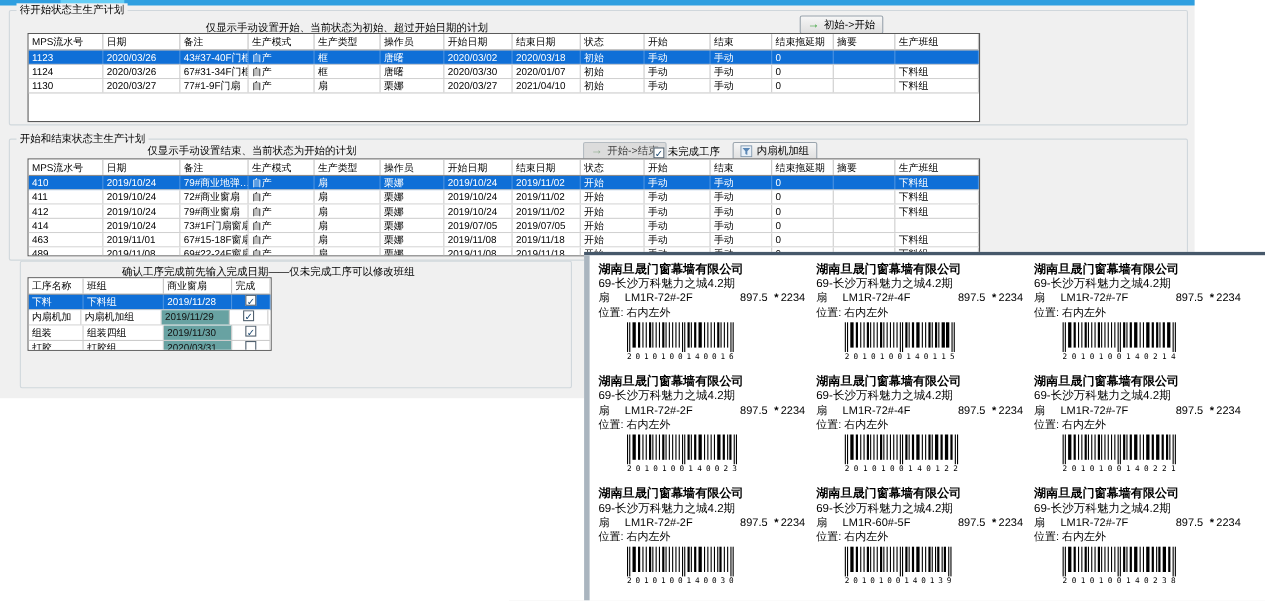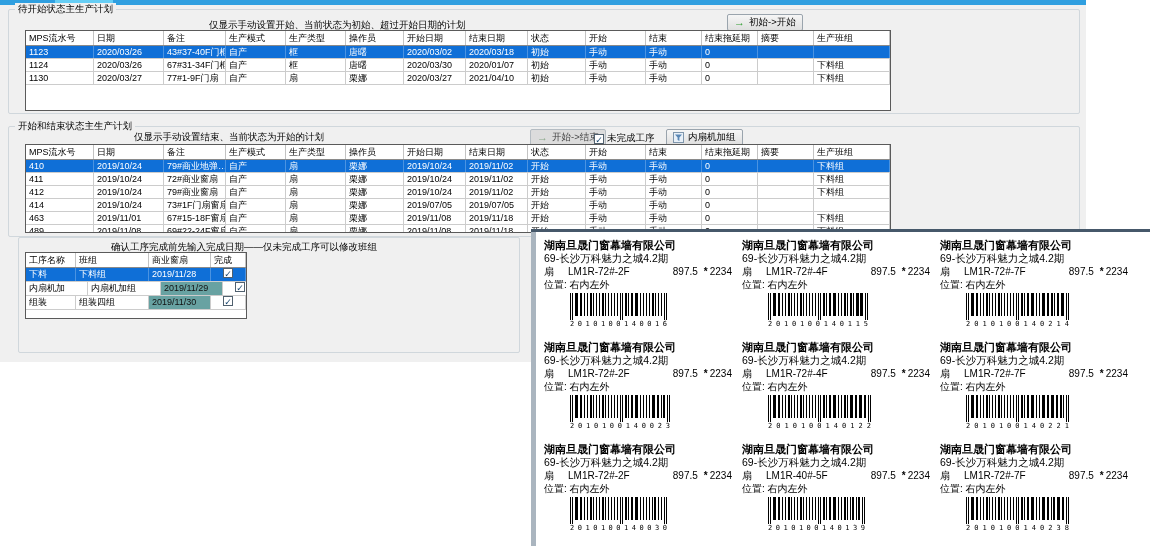--- a/index.html
+++ b/index.html
@@ -66,21 +66,21 @@
 </head>
 <body>
 
 <div class="app-bg"></div>
 <div class="top-bar">
   <div class="top-bar-tab"></div>
 </div>
 
 <div class="groupbox" style="left:8px;top:9px;width:1070px;height:103px;">
   <span class="gb-label">待开始状态主生产计划</span>
-  <div class="note" style="left:178px;top:9px;margin-left:22px;">仅显示手动设置开始、当前状态为初始、超过开始日期的计划</div>
+  <div class="note" style="left:178px;top:9px;">仅显示手动设置开始、当前状态为初始、超过开始日期的计划</div>
   <button class="btn" style="left:718px;top:4px;">
     <span class="arrow" style="color:#2e9e2e;">→</span>
     <span>初始-&gt;开始</span>
   </button>
   <div class="grid" id="grid-pending" style="left:16px;top:20px;width:866px;height:81px;">
       <div class="grid-head">
         <div class="cell" style="width: 68px;">MPS流水号</div>
         <div class="cell" style="width: 70px;">日期</div>
         <div class="cell" style="width: 62px;">备注</div>
         <div class="cell" style="width: 60px;">生产模式</div>
@@ -289,30 +289,36 @@
         <div class="cell" style="width: 62px;">商业窗扇</div>
         <div class="cell" style="width: 35px;">完成</div>
       </div>
       <div class="grid-row tall selected">
         <div class="cell" style="width: 50px;">下料</div>
         <div class="cell" style="width: 73px;">下料组</div>
         <div class="cell teal" style="width: 62px;">2019/11/28</div>
         <div class="cell center" style="width: 35px;"><span class="cb">✓</span></div>
       </div>
       <div class="grid-row tall">
-        <div class="cell" style="width: 62px;">内扇机加</div>
+        <div class="cell" style="width: 48px;">内扇机加</div>
         <div class="cell" style="width: 73px;">内扇机加组</div>
         <div class="cell teal" style="width: 62px;">2019/11/29</div>
         <div class="cell center" style="width: 35px;"><span class="cb">✓</span></div>
       </div>
       <div class="grid-row tall">
         <div class="cell" style="width: 50px;">组装</div>
         <div class="cell" style="width: 73px;">组装四组</div>
         <div class="cell teal" style="width: 62px;">2019/11/30</div>
         <div class="cell center" style="width: 35px;"><span class="cb">✓</span></div>
+      </div>
+      <div class="grid-row tall">
+        <div class="cell" style="width: 50px;">打胶</div>
+        <div class="cell" style="width: 73px;">打胶组</div>
+        <div class="cell teal" style="width: 62px;">2020/03/31</div>
+        <div class="cell center" style="width: 35px;"><span class="cb"></span></div>
       </div>
     </div>
 </div>
 
 <div class="panel">
   <div class="panel-left-strip"></div>
   <div class="labels-grid" id="labels-grid">
       <div class="label-card"><div class="lc-company">湖南旦晟门窗幕墙有限公司</div><div class="lc-project">69-长沙万科魅力之城4.2期</div><div class="lc-spec">
           <span>扇</span>
           <span class="lc-model">LM1R-72#-2F</span>
@@ -917,21 +923,21 @@
             <span>0</span>
             <span>1</span>
             <span>4</span>
             <span>0</span>
             <span>0</span>
             <span>3</span>
             <span>0</span>
           </div></div></div>
       <div class="label-card"><div class="lc-company">湖南旦晟门窗幕墙有限公司</div><div class="lc-project">69-长沙万科魅力之城4.2期</div><div class="lc-spec">
           <span>扇</span>
-          <span class="lc-model">LM1R-40#-5F</span>
+          <span class="lc-model">LM1R-60#-5F</span>
           <span class="lc-dims">
             <span>897.5</span>
             <span class="lc-sep">*</span>
             <span>2234</span>
           </span>
         </div><div class="lc-pos">位置: 右内左外</div><div class="barcode"><div class="bars">
             <i class="tall" style="width: 1px;"></i>
             <s style="width: 1px;"></s>
             <i class="tall" style="width: 1px;"></i>
             <s style="width: 2px;"></s>

